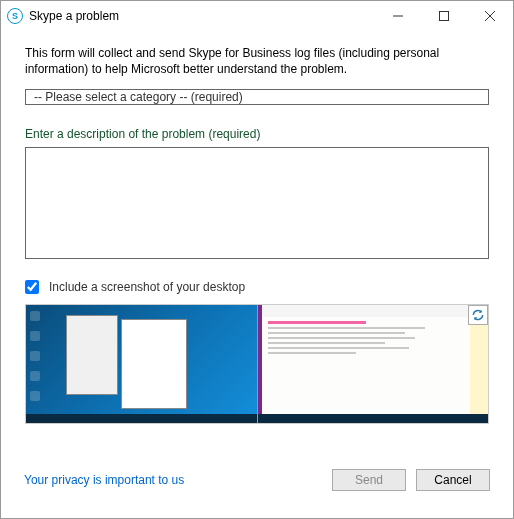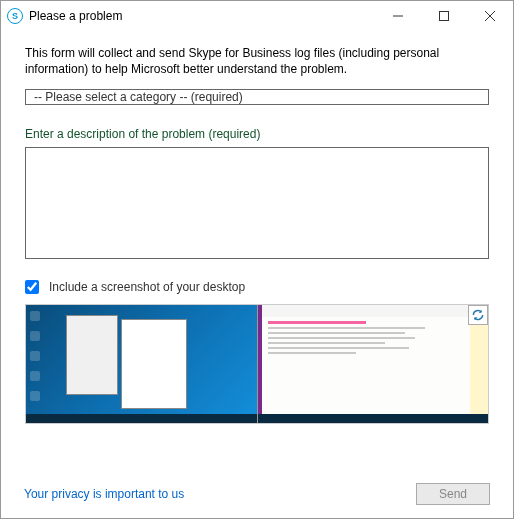--- a/index.html
+++ b/index.html
@@ -115,42 +115,42 @@
 .mon2-lines div:nth-child(6){width:72%;}
 .mon2-lines div:nth-child(7){width:45%;}
 .refresh-badge {
   position: absolute; top: 0; right: 0; width: 20px; height: 20px;
   background: #fff; border: 1px solid #aaa;
   display: flex; align-items: center; justify-content: center;
   color: #2a7ab0;
 }
 .footer {
   position: absolute;
-  left: 24px; right: 24px; bottom: 14px;
+  left: 24px; right: 24px; bottom: 28px;
   display: flex;
   align-items: center;
 }
 .privacy-link { color: #0066cc; font-size: 12px; text-decoration: none; cursor: pointer; }
 .btns { margin-left: auto; display: flex; gap: 10px; justify-content: flex-end; }
 .win-button {
   width: 74px;
   height: 22px;
   background: #e9e9e9;
   border: 1px solid #aaa;
   font-size: 12px;
   cursor: pointer;
 }
 .win-button:disabled { color: #888; cursor: default; }
 </style>
 </head>
 <body>
 
 <div class="titlebar">
   <span class="app-icon">S</span>
-  <span class="title-text">Please a problem</span>
+  <span class="title-text">Skype a problem</span>
   <div class="win-controls">
     <div class="win-btn">
       <svg width="10" height="10" viewBox="0 0 10 10">
           <line x1="0" y1="5" x2="10" y2="5" stroke="#333" stroke-width="1"></line>
         </svg>
     </div>
     <div class="win-btn">
       <svg width="10" height="10" viewBox="0 0 10 10">
           <rect x="0.5" y="0.5" width="9" height="9" fill="none" stroke="#333" stroke-width="1"></rect>
         </svg>
@@ -213,14 +213,15 @@
           </svg>
       </div>
     </div>
   </div>
 </div>
 
 <div class="footer">
   <a class="privacy-link">Your privacy is important to us</a>
   <div class="btns">
     <button class="win-button" disabled="">Send</button>
+    <button class="win-button">Cancel</button>
   </div>
 </div>
 
 </body></html>

